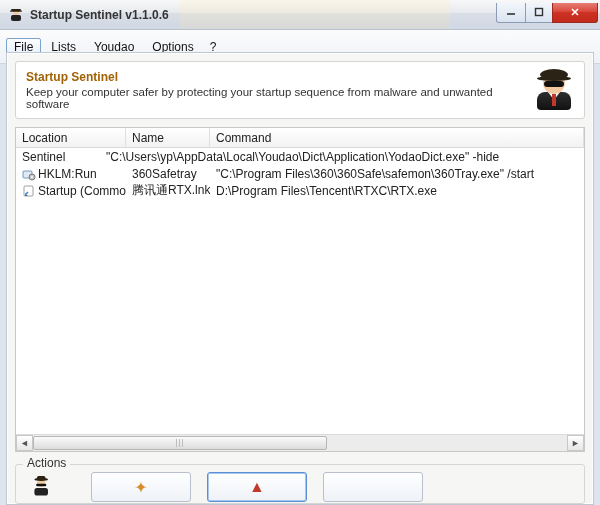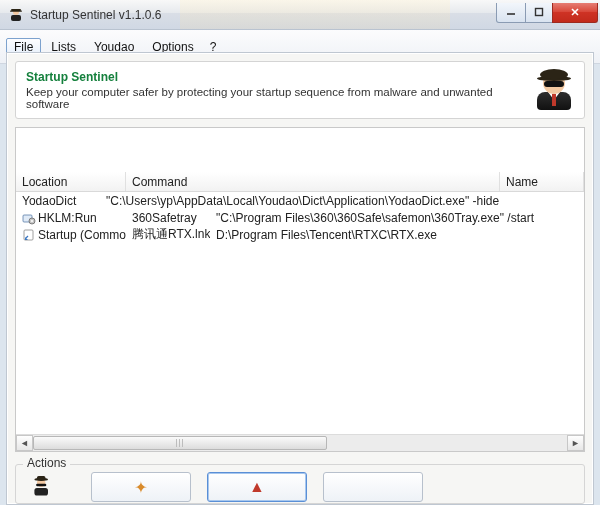--- a/index.html
+++ b/index.html
@@ -14,20 +14,21 @@
   }
   
   .titlebar {
     height: 30px;
     background: linear-gradient(to bottom, #f8f8f8 0%, #e6e9ed 45%, #d9dee6 46%, #d0d8e4 100%);
     border-bottom: 1px solid #b9c3d0;
     display: flex;
     align-items: center;
     padding: 0 2px 0 8px;
     position: relative;
+    font-weight: bold;
   }
   .titlebar-bg-stripe {
     position: absolute;
     left: 180px; right: 150px; top: 0; bottom: 0;
     background: linear-gradient(to bottom, rgba(255,240,200,0.3), rgba(255,220,150,0.15));
     pointer-events: none;
   }
   .titlebar .app-icon {
     width: 16px; height: 16px; margin-right: 6px;
     display: flex; align-items: center; justify-content: center;
@@ -99,21 +100,21 @@
     border: 1px solid #d4d4d4;
     border-radius: 3px;
     background: #fff;
     padding: 8px 10px;
     display: flex;
     align-items: flex-start;
     gap: 10px;
     min-height: 54px;
   }
   .header-text { flex: 1; }
-  .header-text .h-title { font-weight: bold; color: #15803d; margin-bottom: 2px; }
+  .header-text .h-title { font-weight: bold; color: #a16207; margin-bottom: 2px; }
   .header-text .h-sub { color: #333; font-size: 11.5px; }
   .agent-icon {
     width: 40px; height: 40px; flex: 0 0 40px;
     position: relative;
   }
   .agent-icon .head {
     width: 22px; height: 22px; border-radius: 50%;
     background: #f3c9a2;
     position: absolute; top: 2px; left: 9px;
   }
@@ -159,21 +160,20 @@
     flex: 1;
     display: flex;
     flex-direction: column;
     min-height: 0;
   }
   .thead {
     display: flex;
     height: 20px;
     background: linear-gradient(to bottom, #fff, #f2f2f2);
     border-bottom: 1px solid #d9d9d9;
-    margin-top: 44px;
   }
   .th {
     border-right: 1px solid #e0e0e0;
     padding: 3px 6px;
     color: #222;
     white-space: nowrap;
     overflow: hidden;
   }
   .col-loc { width: 110px; flex: 0 0 110px; }
   .col-name { width: 84px; flex: 0 0 84px; }
@@ -340,27 +340,27 @@
       <div class="head"></div>
       <div class="glasses"></div>
       <div class="brim"></div>
       <div class="hat"></div>
     </div>
   </div>
 
   <div class="table-panel">
     <div class="thead">
       <div class="th col-loc">Location</div>
+      <div class="th col-name">Name</div>
       <div class="th col-cmd">Command</div>
-      <div class="th col-name">Name</div>
     </div>
     <div class="tbody">
 
       <div class="tr">
-        <div class="td col-name">YodaoDict</div>
+        <div class="td col-name">Sentinel</div>
         <div class="td col-cmd">"C:\Users\yp\AppData\Local\Youdao\Dict\Application\YodaoDict.exe" -hide</div>
       </div>
 
       <div class="tr">
         <div class="td col-loc">
           <span class="row-icon gear-icon">
             <svg viewBox="0 0 14 14" width="14" height="14">
               <rect x="1" y="4" width="9" height="7" rx="1" fill="#dfeaf7" stroke="#5a7ea8" stroke-width="0.8"></rect>
               <circle cx="10" cy="10" r="3" fill="#c6c6c6" stroke="#666" stroke-width="0.8"></circle>
               <circle cx="10" cy="10" r="1" fill="#fff"></circle>

